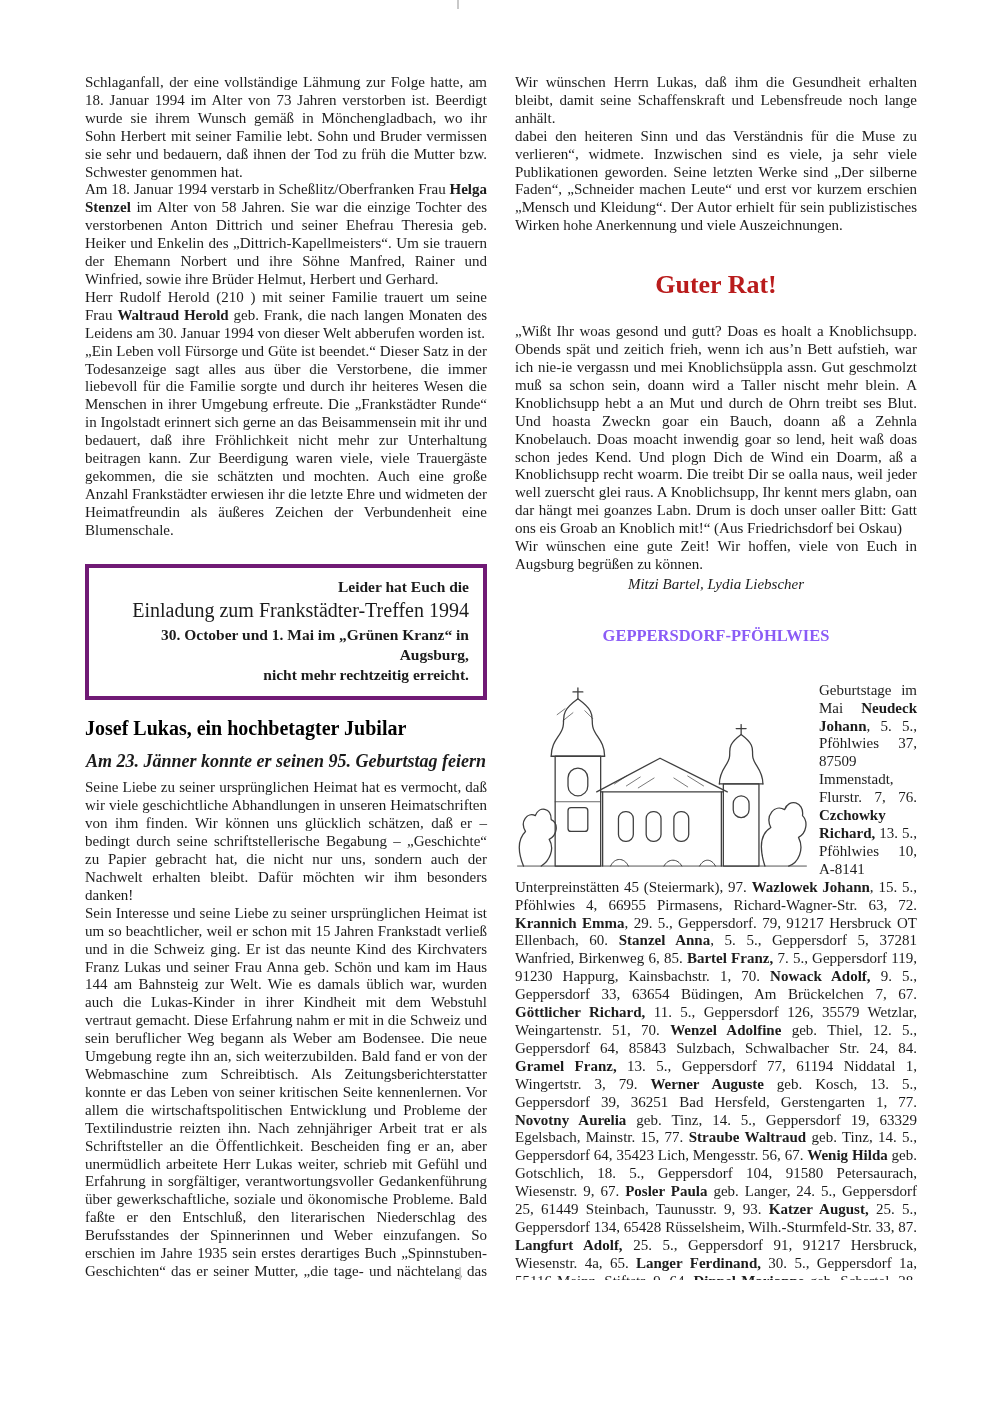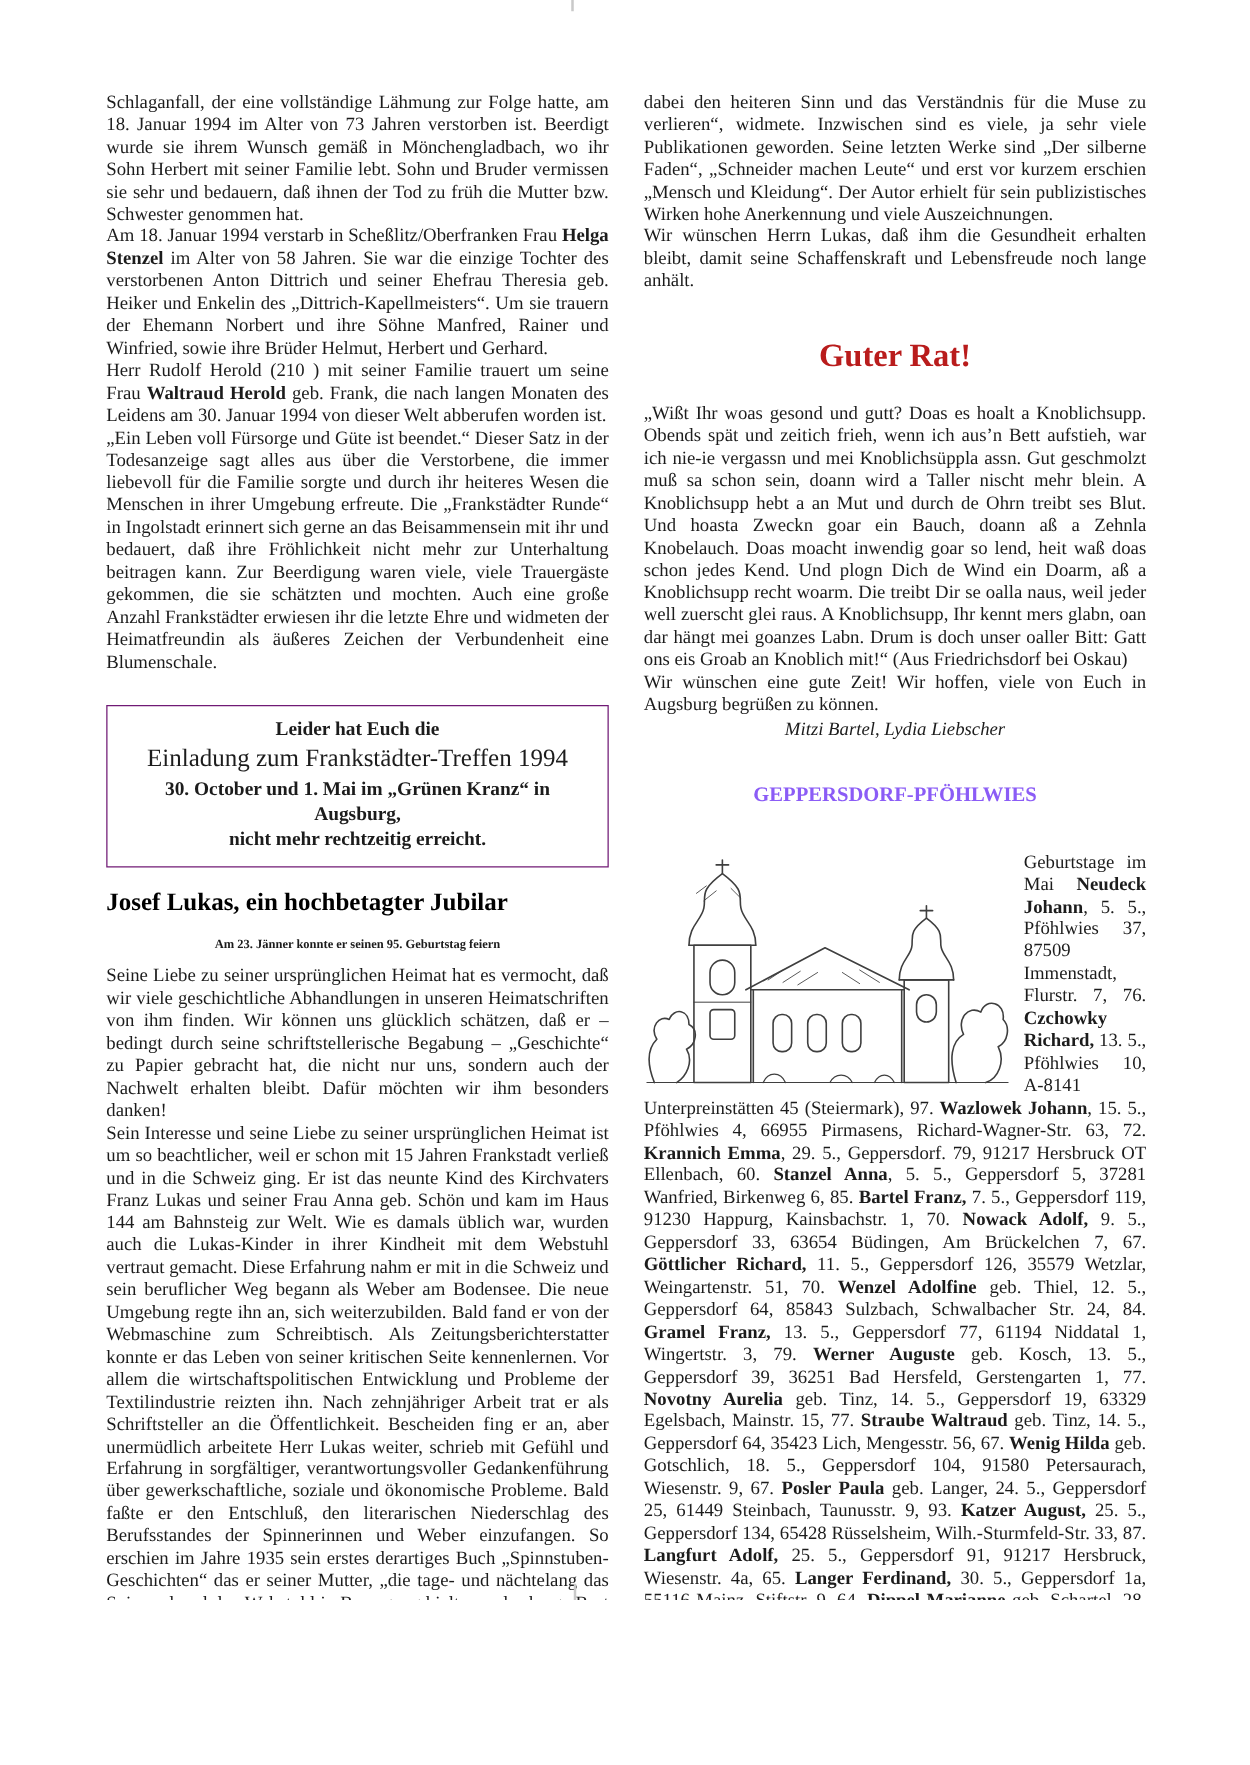--- a/index.html
+++ b/index.html
@@ -13,35 +13,35 @@
   .page { position: relative; width: 1000px; height: 1280px; background: #fff; overflow: hidden; }
 
   .columns { position: absolute; top: 74px; left: 85px; width: 832px; display: flex; gap: 28px; }
   .col { width: 402px; font-size: 15px; line-height: 17.9px; text-align: justify; }
   .col p { margin: 0; }
   b { font-weight: bold; }
 
   
   .notice-box {
     margin-top: 24px;
-    border: 1px solid #701a75;
+    border: 4px solid #701a75;
     padding: 9px 14px 11px;
-    text-align: center;
+    text-align: right;
   }
   .nb-small { font-weight: bold; font-size: 15.5px; line-height: 20px; }
   .nb-title { font-weight: normal; font-size: 20px; line-height: 24px; margin: 1px 0 3px; }
 
   .article-title {
     margin: 16px 0 0;
     font-size: 20px; font-weight: bold; line-height: 24px;
     text-align: left; color: #000;
   }
   .article-subtitle {
     margin: 13px 0 9px;
-    font-weight: bold; font-size: 10px; text-align: center;
+    font-weight: bold; font-size: 18px; text-align: center; font-style: italic;
   }
 
   
   .rat-title {
     margin: 36px 0 24px;
     font-size: 26px; font-weight: bold; text-align: center; color: #b91c1c; line-height: 28px;
   }
   .closing { margin-top: 0; }
   .signature { text-align: center; font-style: italic; margin-top: 2px; font-size: 15px; }
 
@@ -81,22 +81,22 @@
         <div class="nb-small">nicht mehr rechtzeitig erreicht.</div>
       </div>
 
       <h2 class="article-title">Josef Lukas, ein hochbetagter Jubilar</h2>
       <div class="article-subtitle">Am 23. Jänner konnte er seinen 95. Geburtstag feiern</div>
       <p>Seine Liebe zu seiner ursprünglichen Heimat hat es vermocht, daß wir viele geschichtliche Abhandlungen in unseren Heimatschriften von ihm finden. Wir können uns glücklich schätzen, daß er – bedingt durch seine schriftstellerische Begabung – „Geschichte“ zu Papier gebracht hat, die nicht nur uns, sondern auch der Nachwelt erhalten bleibt. Dafür möchten wir ihm besonders danken!</p>
       <p>Sein Interesse und seine Liebe zu seiner ursprünglichen Heimat ist um so beachtlicher, weil er schon mit 15 Jahren Frankstadt verließ und in die Schweiz ging. Er ist das neunte Kind des Kirchvaters Franz Lukas und seiner Frau Anna geb. Schön und kam im Haus 144 am Bahnsteig zur Welt. Wie es damals üblich war, wurden auch die Lukas-Kinder in ihrer Kindheit mit dem Webstuhl vertraut gemacht. Diese Erfahrung nahm er mit in die Schweiz und sein beruflicher Weg begann als Weber am Bodensee. Die neue Umgebung regte ihn an, sich weiterzubilden. Bald fand er von der Webmaschine zum Schreibtisch. Als Zeitungsberichterstatter konnte er das Leben von seiner kritischen Seite kennenlernen. Vor allem die wirtschaftspolitischen Entwicklung und Probleme der Textilindustrie reizten ihn. Nach zehnjähriger Arbeit trat er als Schriftsteller an die Öffentlichkeit. Bescheiden fing er an, aber unermüdlich arbeitete Herr Lukas weiter, schrieb mit Gefühl und Erfahrung in sorgfältiger, verantwortungsvoller Gedankenführung über gewerkschaftliche, soziale und ökonomische Probleme. Bald faßte er den Entschluß, den literarischen Niederschlag des Berufsstandes der Spinnerinnen und Weber einzufangen. So erschien im Jahre 1935 sein erstes derartiges Buch „Spinnstuben-Geschichten“ das er seiner Mutter, „die tage- und nächtelang das Spinnrad und den Webstuhl in Bewegung hielt, um das karge Brot für ihre Kinder zu erwerben, ohne</p>
     </div>
 
     <div class="col">
+      <p>Wir wünschen Herrn Lukas, daß ihm die Gesundheit erhalten bleibt, damit seine Schaffenskraft und Lebensfreude noch lange anhält.</p>
       <p>dabei den heiteren Sinn und das Verständnis für die Muse zu verlieren“, widmete. Inzwischen sind es viele, ja sehr viele Publikationen geworden. Seine letzten Werke sind „Der silberne Faden“, „Schneider machen Leute“ und erst vor kurzem erschien „Mensch und Kleidung“. Der Autor erhielt für sein publizistisches Wirken hohe Anerkennung und viele Auszeichnungen.</p>
-      <p>Wir wünschen Herrn Lukas, daß ihm die Gesundheit erhalten bleibt, damit seine Schaffenskraft und Lebensfreude noch lange anhält.</p>
 
       <h2 class="rat-title">Guter Rat!</h2>
       <p>„Wißt Ihr woas gesond und gutt? Doas es hoalt a Knoblichsupp. Obends spät und zeitich frieh, wenn ich aus’n Bett aufstieh, war ich nie-ie vergassn und mei Knoblichsüppla assn. Gut geschmolzt muß sa schon sein, doann wird a Taller nischt mehr blein. A Knoblichsupp hebt a an Mut und durch de Ohrn treibt ses Blut. Und hoasta Zweckn goar ein Bauch, doann aß a Zehnla Knobelauch. Doas moacht inwendig goar so lend, heit waß doas schon jedes Kend. Und plogn Dich de Wind ein Doarm, aß a Knoblichsupp recht woarm. Die treibt Dir se oalla naus, weil jeder well zuerscht glei raus. A Knoblichsupp, Ihr kennt mers glabn, oan dar hängt mei goanzes Labn. Drum is doch unser oaller Bitt: Gatt ons eis Groab an Knoblich mit!“ (Aus Friedrichsdorf bei Oskau)</p>
       <p class="closing">Wir wünschen eine gute Zeit! Wir hoffen, viele von Euch in Augsburg begrüßen zu können.</p>
       <div class="signature">Mitzi Bartel, Lydia Liebscher</div>
 
       <h3 class="section-title">GEPPERSDORF-PFÖHLWIES</h3>
 
       <div class="gd-body">
         <span class="church-figure">

